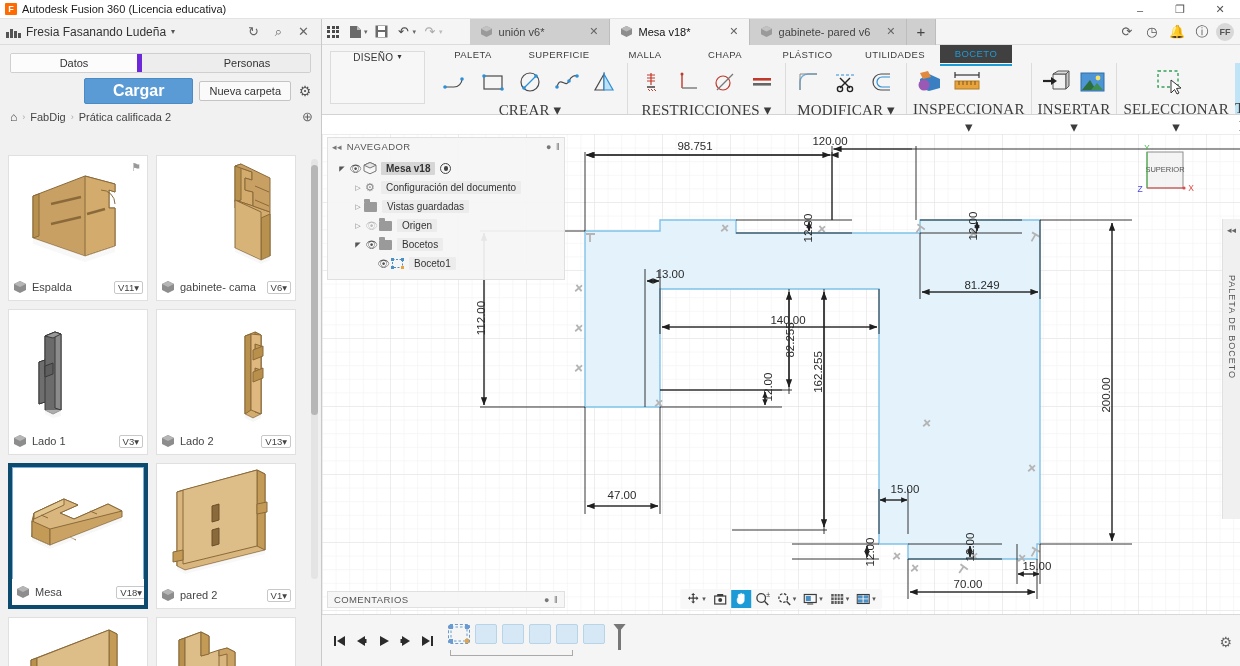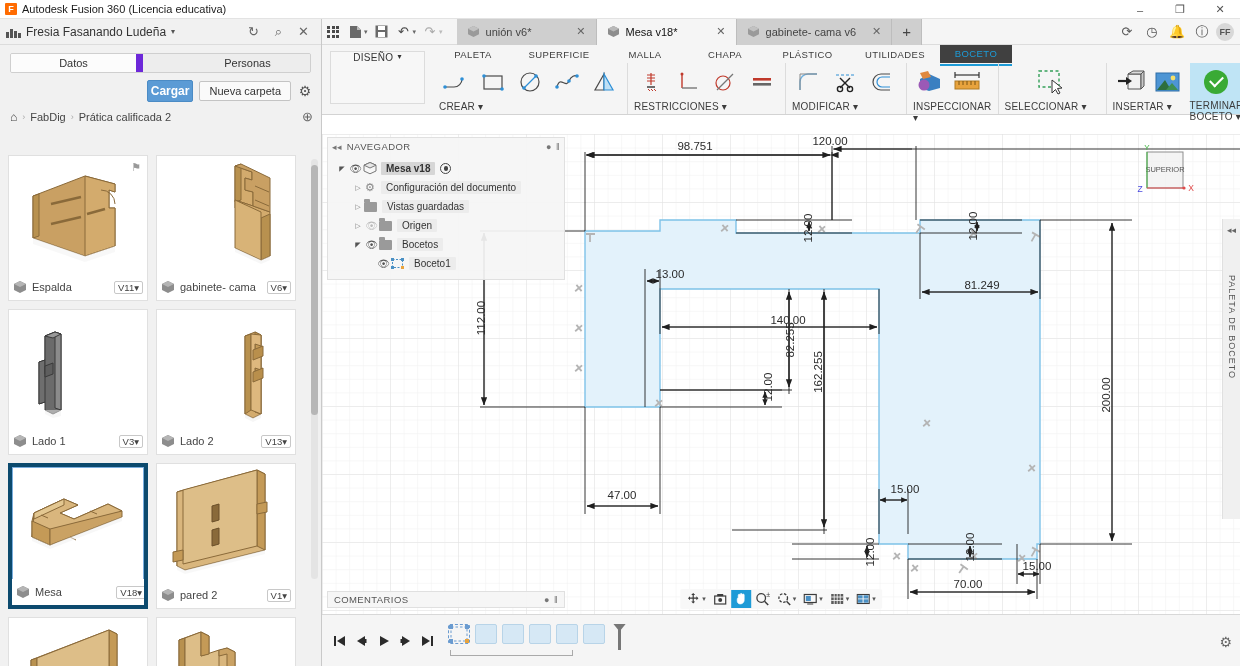--- a/index.html
+++ b/index.html
@@ -50,29 +50,29 @@
   .dp-caret { margin-left:5px; font-size:8px; color:#555; }
   .dp-hdr-actions { margin-left:auto; display:flex; gap:10px; align-items:center; padding-right:4px; }
   .dp-icon { width:15px; height:15px; color:#666; display:flex; align-items:center; justify-content:center; font-size:13px; }
 
   .dp-tabs {
     display:flex; margin:8px 10px 0 10px; border:1px solid #cfcfcf; border-radius:2px; overflow:hidden;
     background:#ededed; height:20px;
   }
   .dp-tab {
     flex:1; text-align:center; line-height:19px; font-size:11px; color:#333;
-    background:#ededed; border-right:7px solid #6d28d9;
+    background:#ededed; border-right:5px solid #6d28d9;
   }
   .dp-tab:last-child { border-right:none;padding-left:42px; }
   .dp-tab.active { background:#fcfcfc; }
 
   .dp-actions { display:flex; justify-content:flex-end; align-items:center; gap:6px; margin:7px 8px 0 0; height:22px; }
   .btn-primary {
     background:#5b9bd5; color:#fff; border:1px solid #4b8bc5; border-radius:2px;
-    padding:3px 3px; font-size:12px; font-weight:bold;
+    padding:3px 28px; font-size:16px; font-weight:bold;
   }
   .btn-secondary {
     background:#fafafa; color:#333; border:1px solid #c4c4c4; border-radius:2px;
     padding:3px 9px; font-size:11px;
   }
   .dp-gear { font-size:14px; color:#555; width:16px; text-align:center; }
 
   .breadcrumb { display:flex; align-items:center; gap:5px; padding:7px 8px 6px 10px; font-size:11px; color:#444; }
   .bc-sep { color:#aaa; font-size:9px; }
   .bc-home { font-size:12px; color:#444; }
@@ -108,21 +108,21 @@
 
   
   .main { position:absolute; left:322px; top:19px; width:918px; height:647px; background:#fff; }
 
   
   .qabar { height:26px; display:flex; align-items:center; background:#f5f5f5; border-bottom:1px solid #dcdcdc; }
   .qa-btn { width:22px; height:24px; display:flex; align-items:center; justify-content:center; font-size:13px; color:#4a4a4a; }
   .qa-grid { display:grid; grid-template-columns:repeat(3,3px); grid-template-rows:repeat(3,3px); gap:1.5px; }
   .qa-grid span { width:3px; height:3px; background:#4a4a4a; display:block; }
   .qa-mini { font-size:7px; color:#666; margin-left:-2px; margin-right:3px; }
-  .doc-tabs { display:flex; align-items:flex-end; height:26px; margin-left:11px; }
+  .doc-tabs { display:flex; align-items:flex-end; height:26px; margin-left:24px; }
   .doc-tab {
     display:flex; align-items:center; gap:6px; height:26px; padding:0 10px;
     background:#cfcfcf; border-right:1px solid #bdbdbd; font-size:11px; color:#444; min-width:140px;
   }
   .doc-tab.active { background:#f5f5f5; color:#111; }
   .doc-tab .tabclose { margin-left:auto; font-size:11px; color:#666; padding-left:10px; }
   .tab-cube { width:13px; height:12px; flex:0 0 13px; }
   .qa-right { margin-left:auto; display:flex; align-items:center; gap:3px; padding-right:6px; }
   .qa-rbtn { width:22px; height:22px; display:flex; align-items:center; justify-content:center; font-size:13px; color:#5a5a5a; }
   .avatar {
@@ -140,21 +140,21 @@
   .rb-tabs { position:absolute; top:0; left:0; right:0; height:18px; display:flex; align-items:center; }
   .rb-tab { font-size:9.5px; color:#3c3c3c; letter-spacing:.4px; text-align:center; }
   .rb-tab.active { color:#1d9bd7; position:relative; }
   .rb-tab.active:after { content:''; position:absolute; left:0; right:0; bottom:-3px; height:2px; background:#1d9bd7; }
   .rb-tab-hl { background:#404040; }
   .rb-panels { position:absolute; top:18px; left:0; right:0; bottom:0; display:flex; }
   .rb-panel { position:relative; padding:0 6px; display:flex; flex-direction:column; }
   .rb-panel + .rb-panel { border-left:1px solid #dcdcdc; }
   .rb-icons { flex:1; display:flex; align-items:center; gap:3px; }
   .rb-ic { width:34px; height:34px; display:flex; align-items:center; justify-content:center; }
-  .rb-label { height:13px; font-size:10px; color:#3c3c3c; text-align:left; letter-spacing:.2px; }
+  .rb-label { height:13px; font-size:15px; color:#3c3c3c; text-align:center; letter-spacing:.2px;font-family:Liberation Serif, serif; }
   .rb-finish { width:125px; background:#bfe4f5; display:flex; flex-direction:column; align-items:center; justify-content:center; }
   .rb-finish .rb-icons { flex:none; height:36px; }
   .check-circle {
     width:24px; height:24px; border-radius:50%; background:#3aaa35; position:relative;
   }
   .check-circle:after {
     content:''; position:absolute; left:6px; top:6px; width:11px; height:6px;
     border-left:2.5px solid #fff; border-bottom:2.5px solid #fff; transform:rotate(-45deg);
   }
 
@@ -512,21 +512,21 @@
               <polygon points="6.5,0 12,2.7 6.5,5.4 1,2.7" fill="#b9b9b9"></polygon>
             </svg>
           <span>Mesa v18*</span>
           <span class="tabclose">✕</span>
         </div>
         <div class="doc-tab">
           <svg class="tab-cube" viewBox="0 0 13 12">
               <polygon points="6.5,0 12,2.7 12,8.3 6.5,11 1,8.3 1,2.7" fill="#9a9a9a"></polygon>
               <polygon points="6.5,0 12,2.7 6.5,5.4 1,2.7" fill="#c2c2c2"></polygon>
             </svg>
-          <span>gabinete- cama v6</span>
+          <span>gabinete- pared v6</span>
           <span class="tabclose">✕</span>
         </div>
         <div class="doc-tab" style="min-width:26px;background:#cfcfcf;justify-content:center;font-size:15px;color:#444;">
           <span>+</span>
         </div>
       </div>
 
       <div class="qa-right">
         <div class="qa-rbtn">⟳</div>
         <div class="qa-rbtn">◷</div>
@@ -673,52 +673,52 @@
                     <line x1="27" y1="2" x2="27" y2="8" stroke="#333" stroke-width="1.2"></line>
                     <rect x="3" y="11" width="24" height="8" fill="#e8a33d" stroke="#b07a22"></rect>
                     <path d="M7,11 v4 M11,11 v4 M15,11 v4 M19,11 v4 M23,11 v4" stroke="#7a5415" stroke-width="1"></path>
                   </svg>
               </div>
             </div>
             <div class="rb-label"><span>INSPECCIONAR</span> <span>▾</span></div>
           </div>
 
           <div class="rb-panel">
-            <div class="rb-icons" style="width:95px;justify-content:center;">
-              <div class="rb-ic">
-                <svg width="34" height="28" viewBox="0 0 34 28">
-                    <rect x="4" y="3" width="20" height="16" fill="none" stroke="#35a05a" stroke-width="1.4" stroke-dasharray="3,2.5"></rect>
-                    <polygon points="17,12 17,25 20.5,21.5 23,26 25,25 22.5,20.5 27,20" fill="#fff" stroke="#333" stroke-width="1"></polygon>
-                  </svg>
-              </div>
-            </div>
-            <div class="rb-label"><span>SELECCIONAR</span> <span>▾</span></div>
-          </div>
-
-          <div class="rb-panel">
             <div class="rb-icons">
               <div class="rb-ic">
                 <svg width="30" height="24" viewBox="0 0 30 24">
                     <polygon points="13,4 26,4 26,19 13,19" fill="#f2f2f2" stroke="#555"></polygon>
                     <polygon points="13,4 18,1 29,1 26,4" fill="#dcdcdc" stroke="#555"></polygon>
                     <polygon points="26,4 29,1 29,16 26,19" fill="#c8c8c8" stroke="#555"></polygon>
                     <path d="M3,11 h8" stroke="#222" stroke-width="2.2"></path>
                     <polygon points="11,7 17,11 11,15" fill="#222"></polygon>
                   </svg>
               </div>
               <div class="rb-ic">
                 <svg width="30" height="24" viewBox="0 0 30 24">
                     <rect x="4" y="3" width="23" height="18" fill="#4d95d4" stroke="#2e6fa8"></rect>
                     <circle cx="21" cy="8" r="2.4" fill="#f5e06a"></circle>
                     <polygon points="5,20 13,10 19,20" fill="#2d6e3e"></polygon>
                     <polygon points="14,20 20,13 26,20" fill="#3e8f52"></polygon>
                   </svg>
               </div>
             </div>
             <div class="rb-label"><span>INSERTAR</span> <span>▾</span></div>
+          </div>
+
+          <div class="rb-panel">
+            <div class="rb-icons" style="width:95px;justify-content:center;">
+              <div class="rb-ic">
+                <svg width="34" height="28" viewBox="0 0 34 28">
+                    <rect x="4" y="3" width="20" height="16" fill="none" stroke="#35a05a" stroke-width="1.4" stroke-dasharray="3,2.5"></rect>
+                    <polygon points="17,12 17,25 20.5,21.5 23,26 25,25 22.5,20.5 27,20" fill="#fff" stroke="#333" stroke-width="1"></polygon>
+                  </svg>
+              </div>
+            </div>
+            <div class="rb-label"><span>SELECCIONAR</span> <span>▾</span></div>
           </div>
 
           <div class="rb-finish">
             <div class="rb-icons" style="justify-content:center;">
               <span class="check-circle"></span>
             </div>
             <div class="rb-label"><span>TERMINAR BOCETO</span> <span>▾</span></div>
           </div>
 
         </div>

